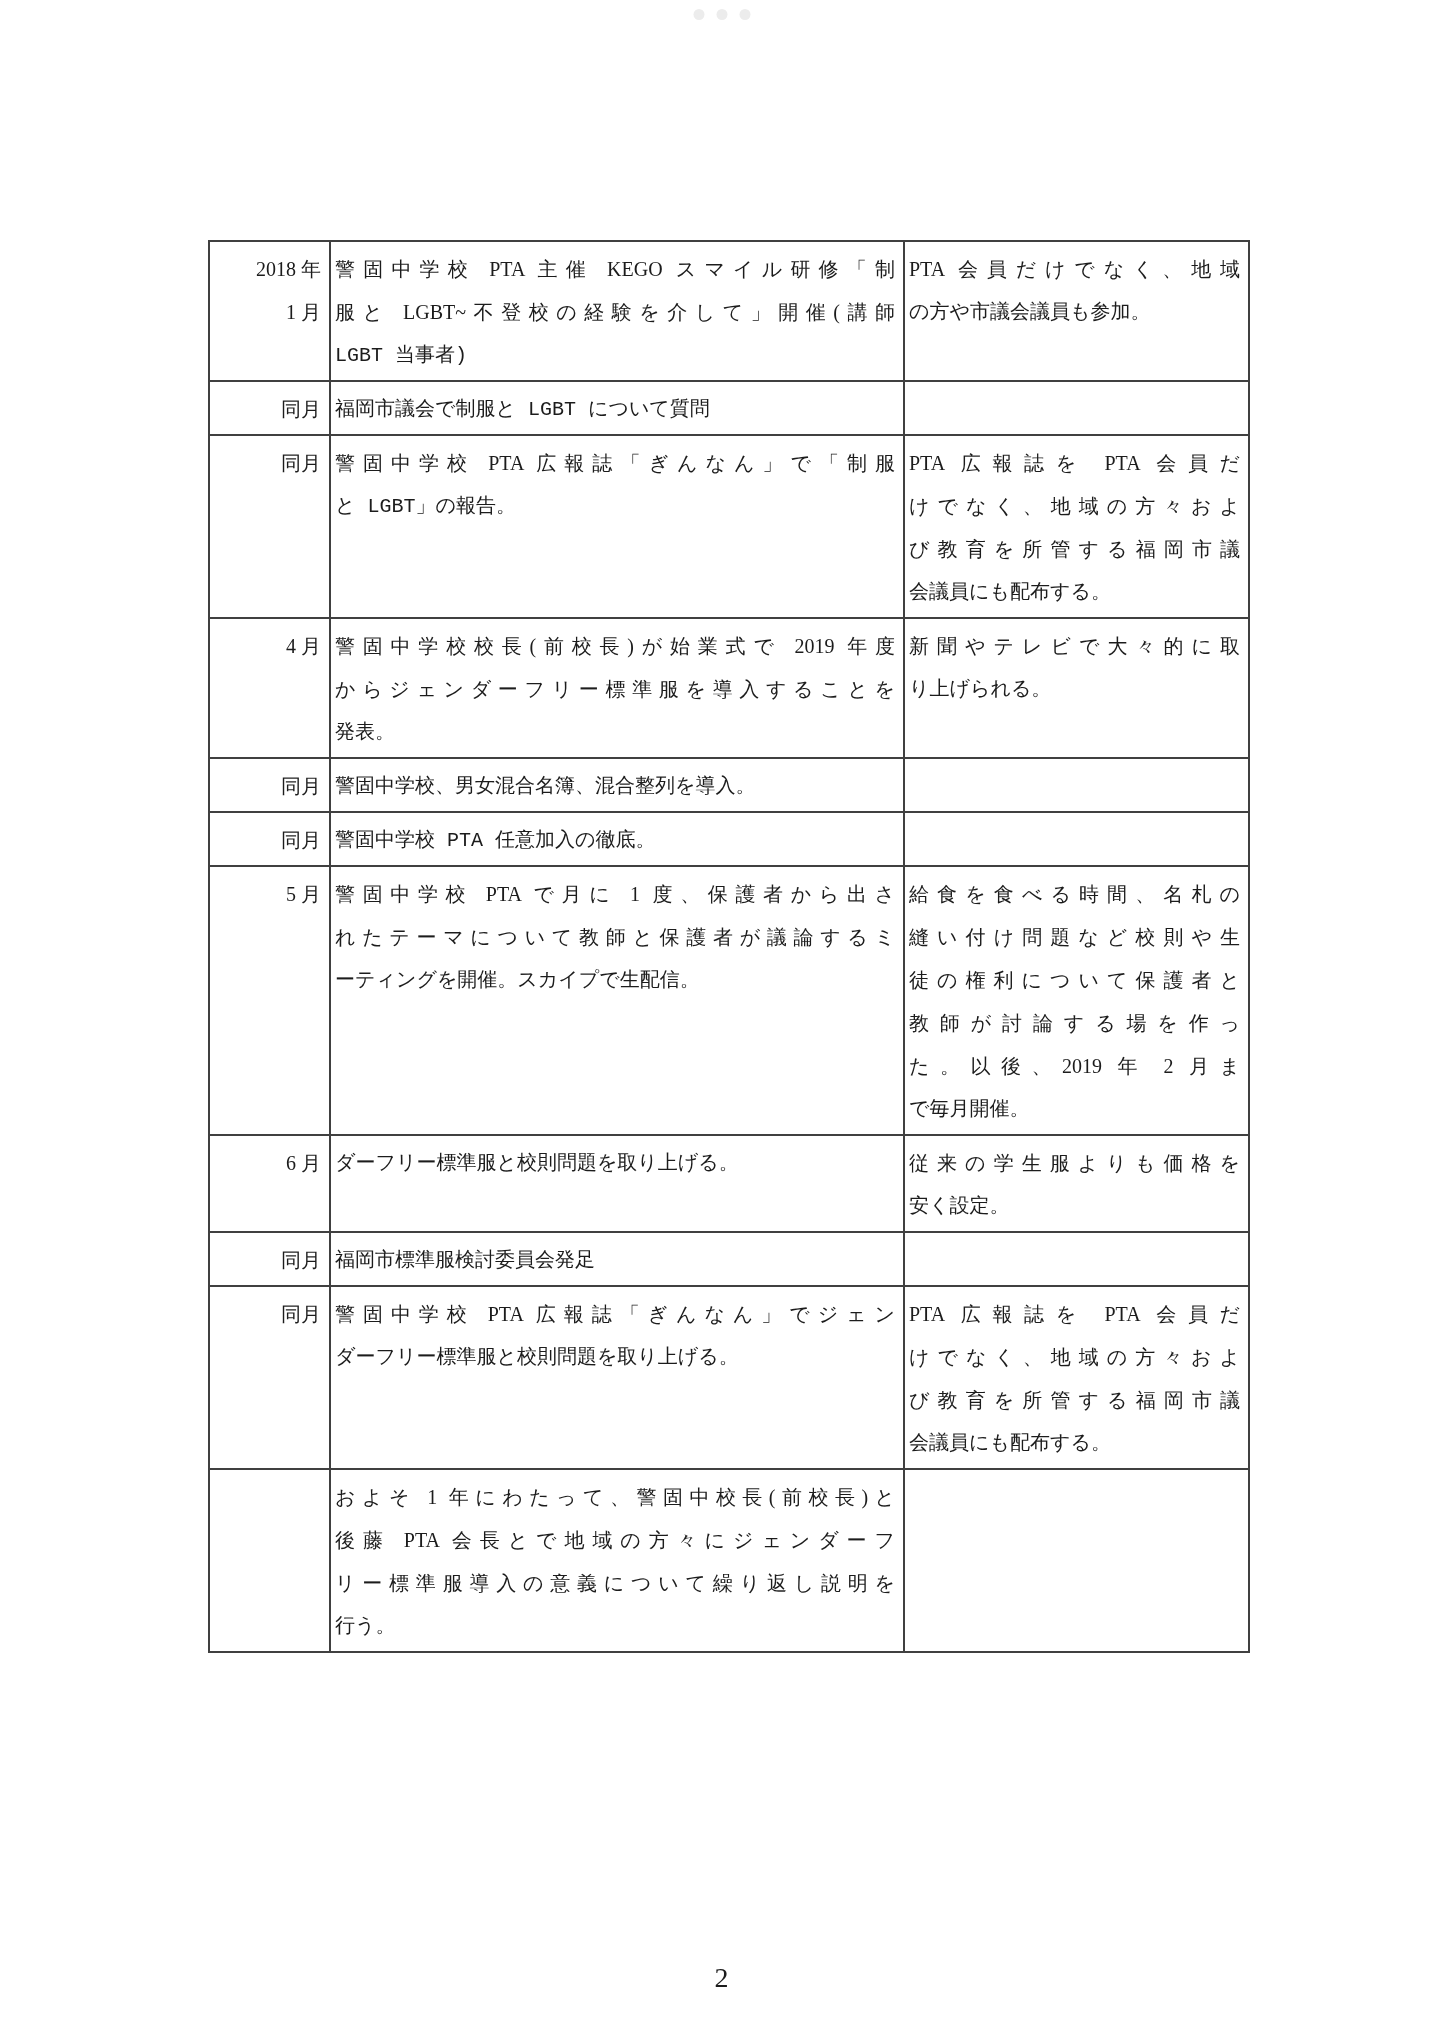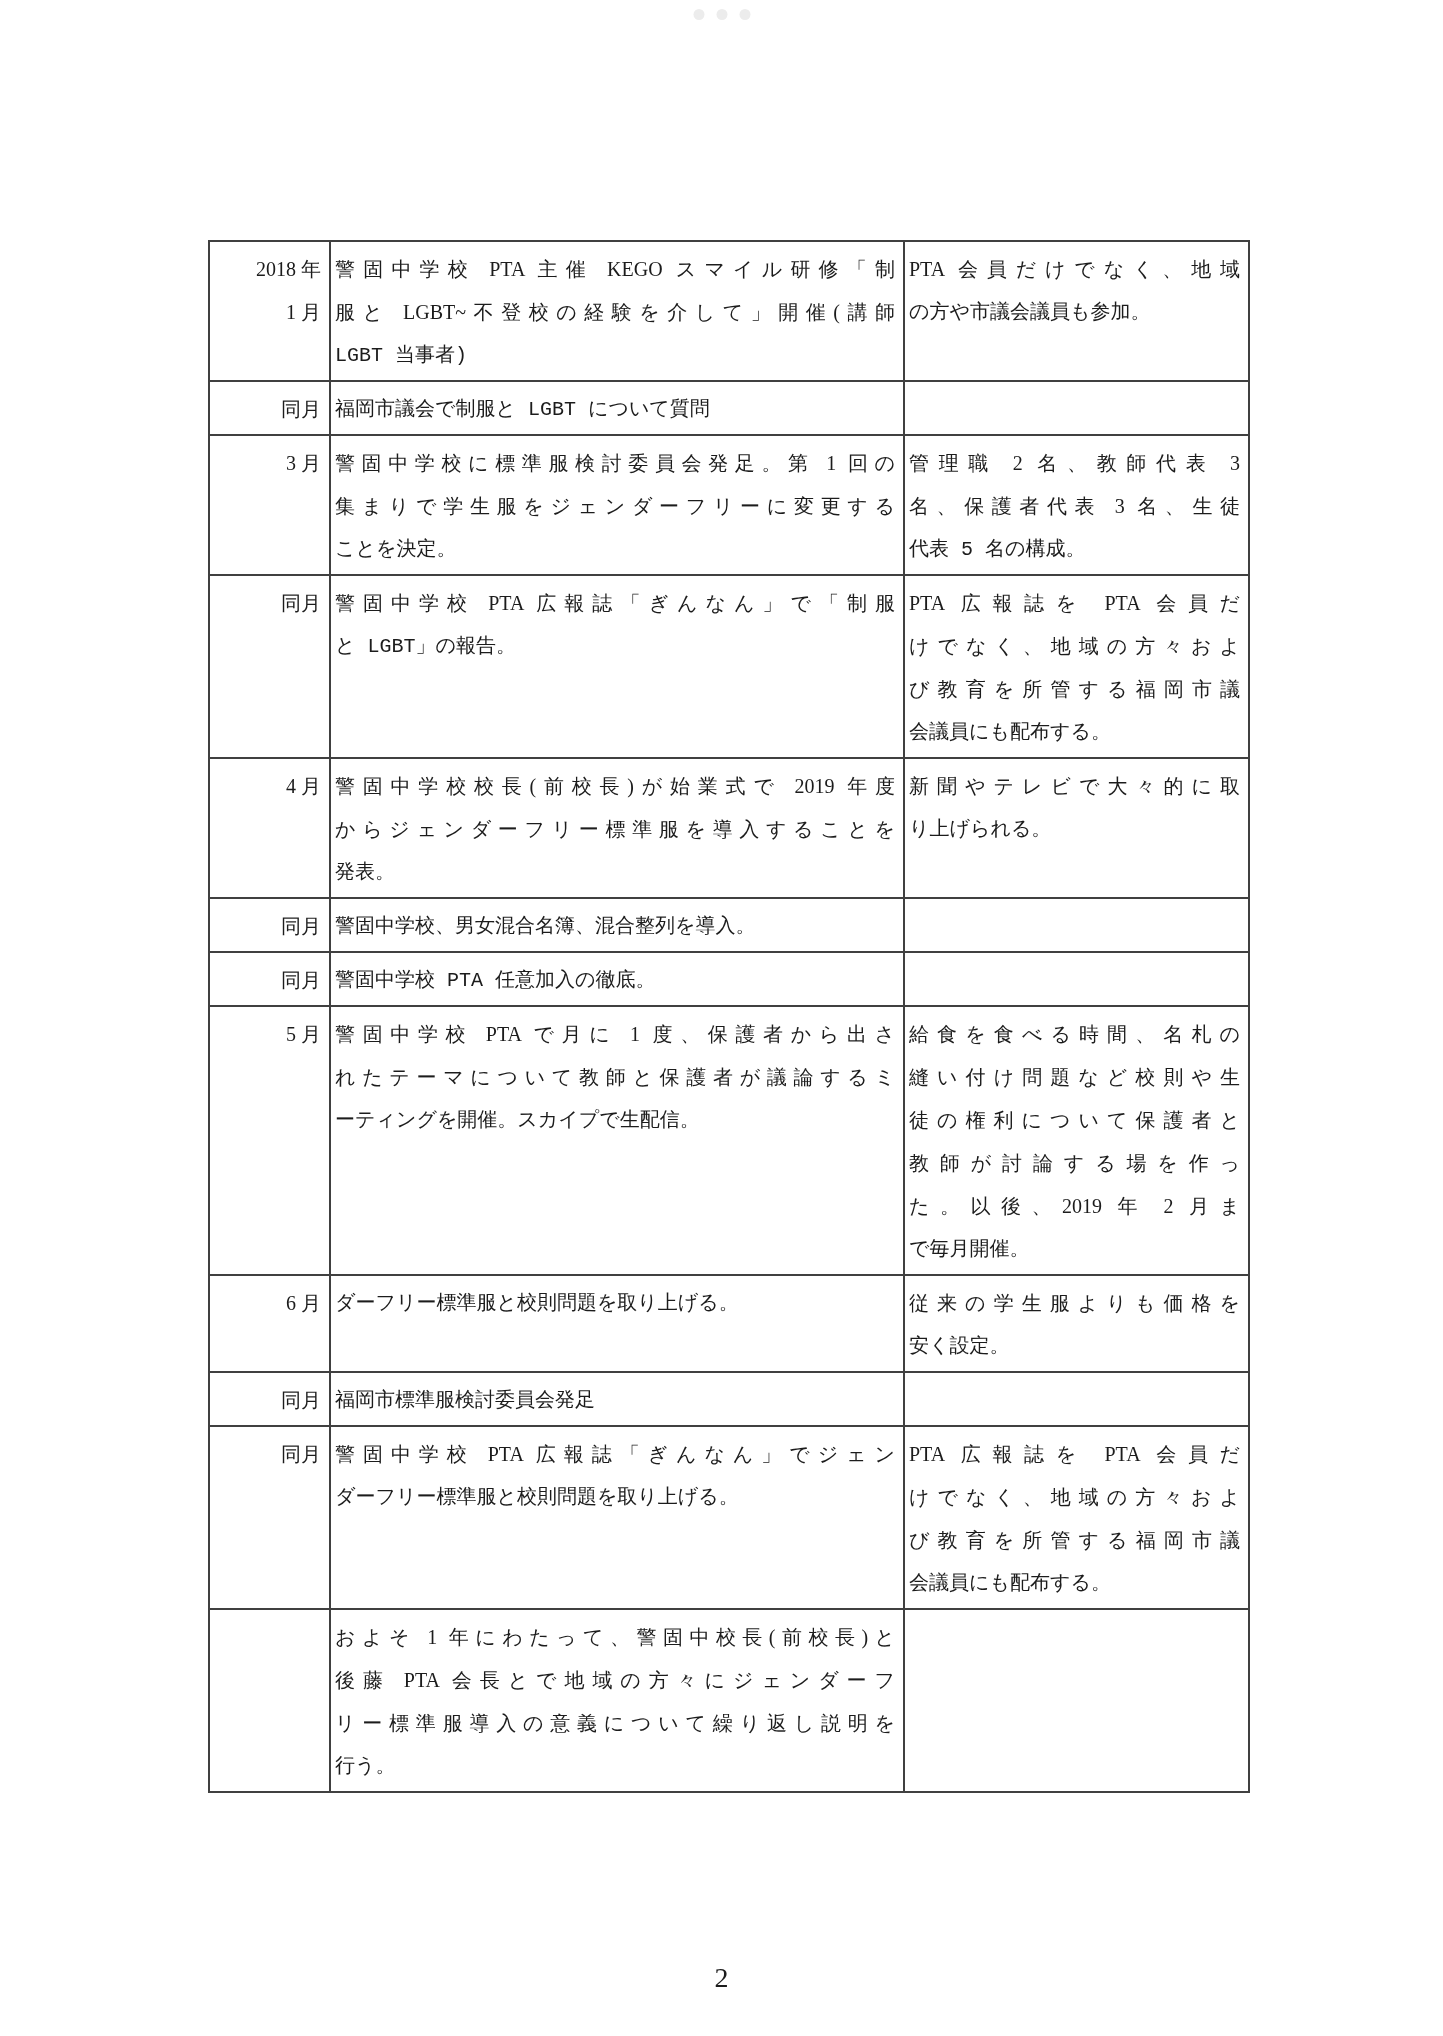--- a/index.html
+++ b/index.html
@@ -116,35 +116,20 @@
     <td class="month-cell">
           <div class="line">同月</div>
         </td>
     <td class="event-cell">
           <div class="line">福岡市議会で制服と LGBT について質問</div>
         </td>
     <td class="note-cell"></td>
   </tr>
       <tr>
     <td class="month-cell">
-          <div class="line">3 月</div>
-        </td>
-    <td class="event-cell">
-          <div class="line">警固中学校に標準服検討委員会発足。第 1 回の</div>
-          <div class="line">集まりで学生服をジェンダーフリーに変更する</div>
-          <div class="line">ことを決定。</div>
-        </td>
-    <td class="note-cell">
-          <div class="line">管理職 2 名、教師代表 3</div>
-          <div class="line">名、保護者代表 3 名、生徒</div>
-          <div class="line">代表 5 名の構成。</div>
-        </td>
-  </tr>
-      <tr>
-    <td class="month-cell">
           <div class="line">同月</div>
         </td>
     <td class="event-cell">
           <div class="line">警固中学校 PTA 広報誌「ぎんなん」で「制服</div>
           <div class="line">と LGBT」の報告。</div>
         </td>
     <td class="note-cell">
           <div class="line">PTA 広報誌を PTA 会員だ</div>
           <div class="line">けでなく、地域の方々およ</div>
           <div class="line">び教育を所管する福岡市議</div>

